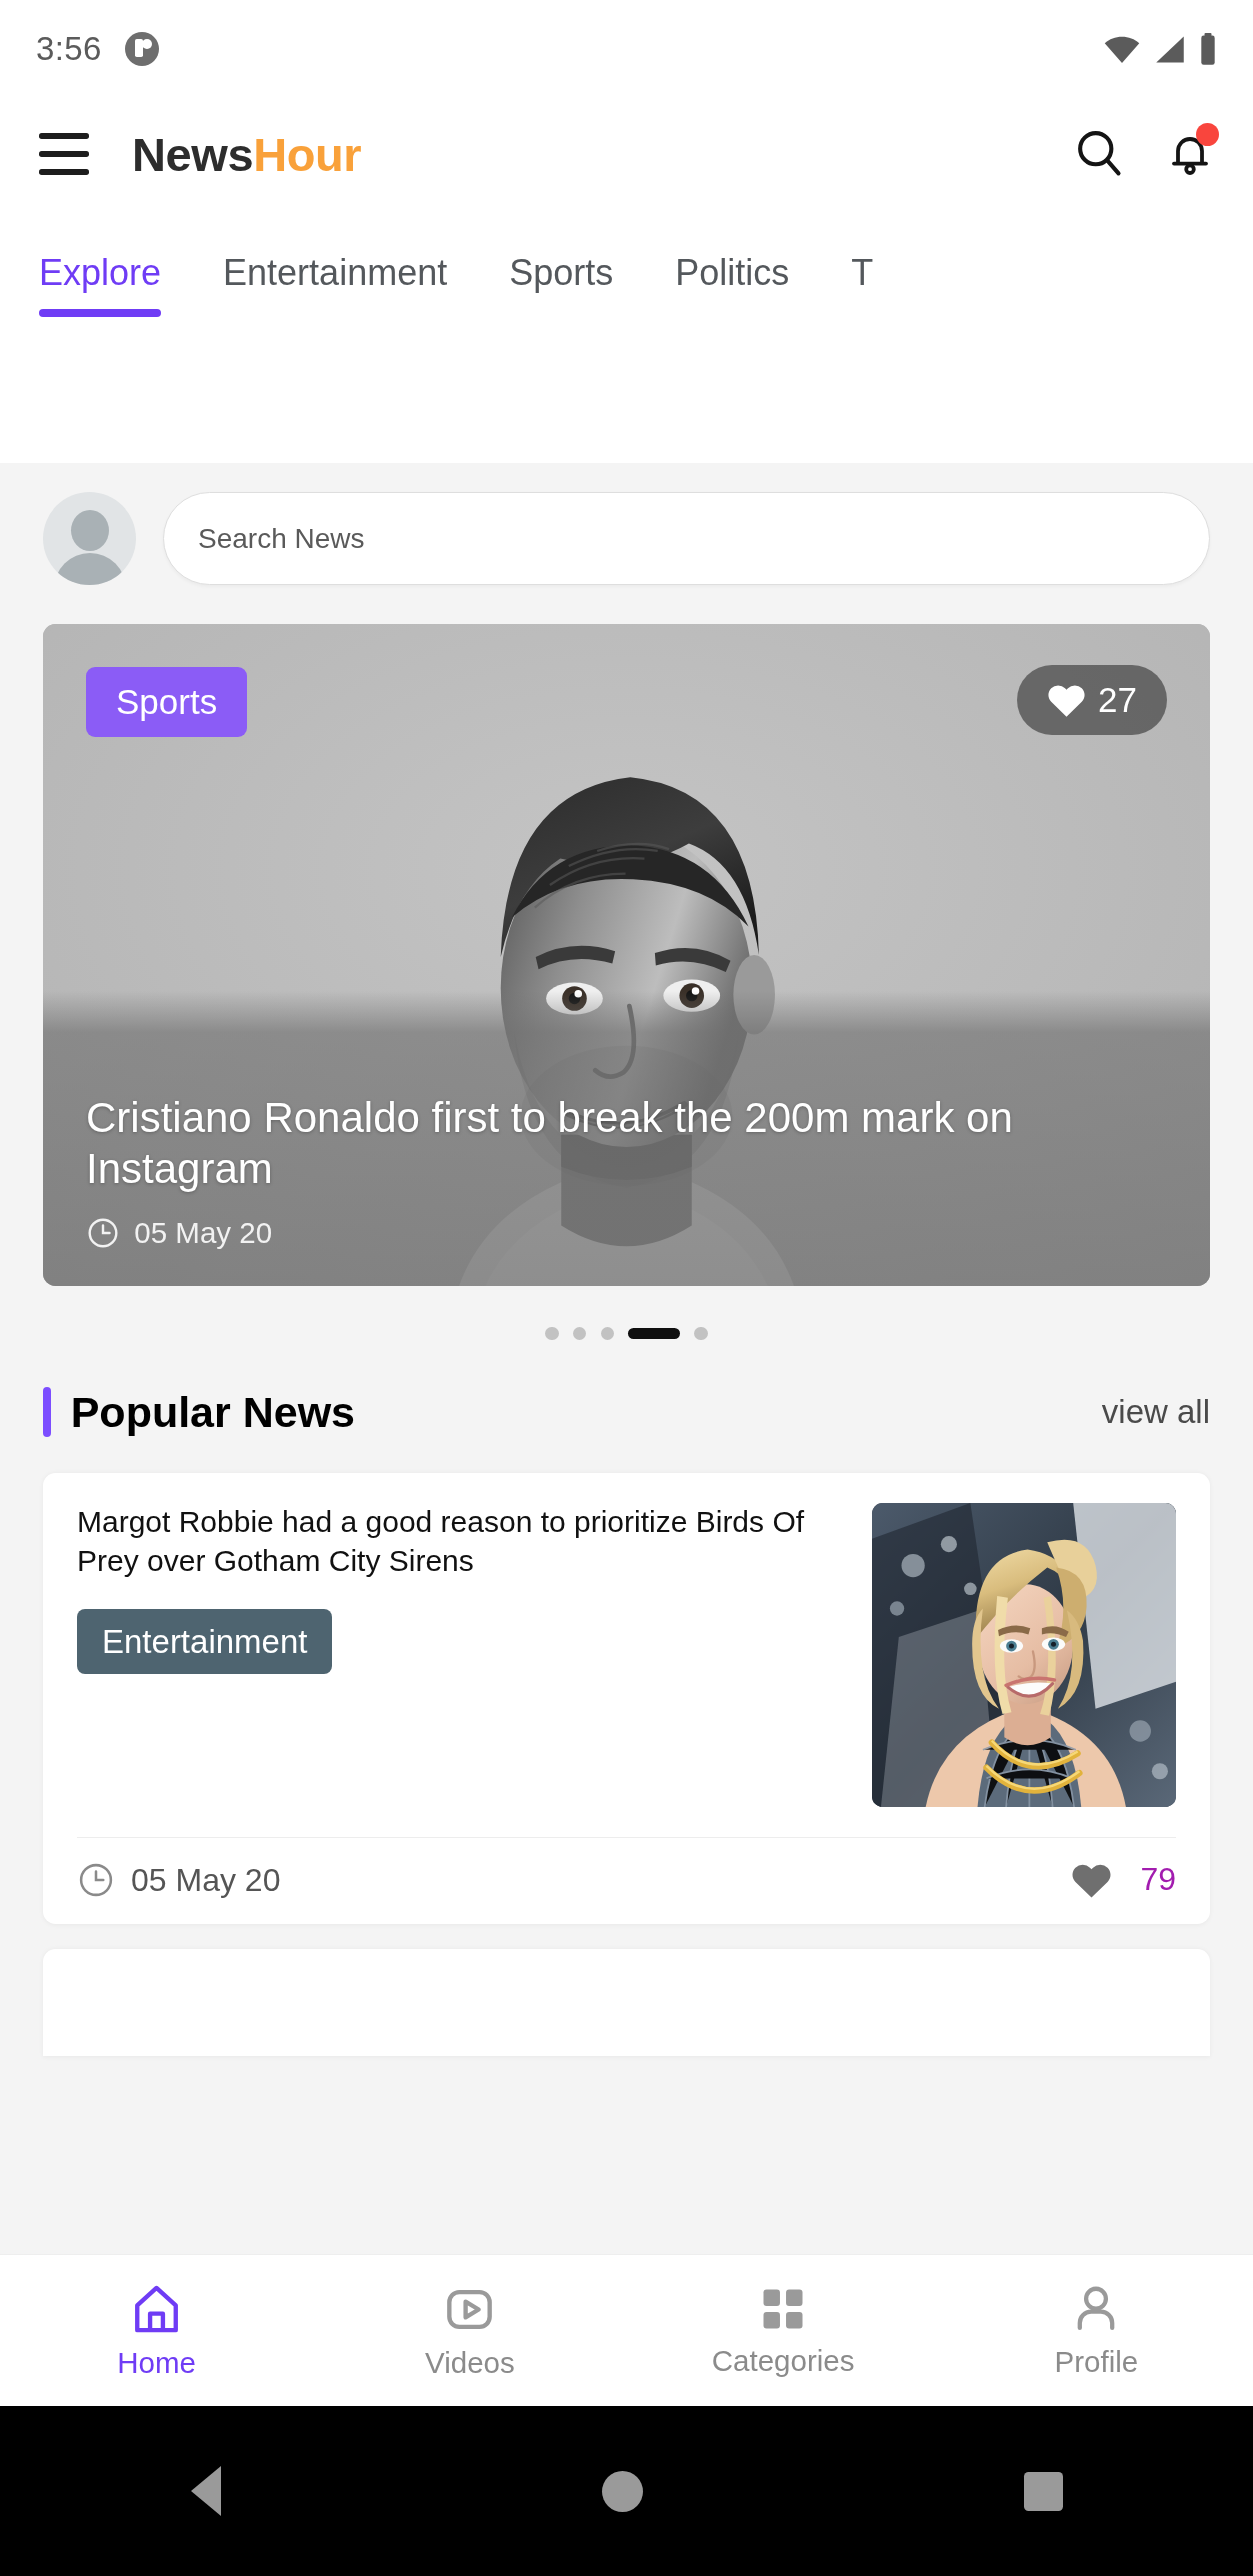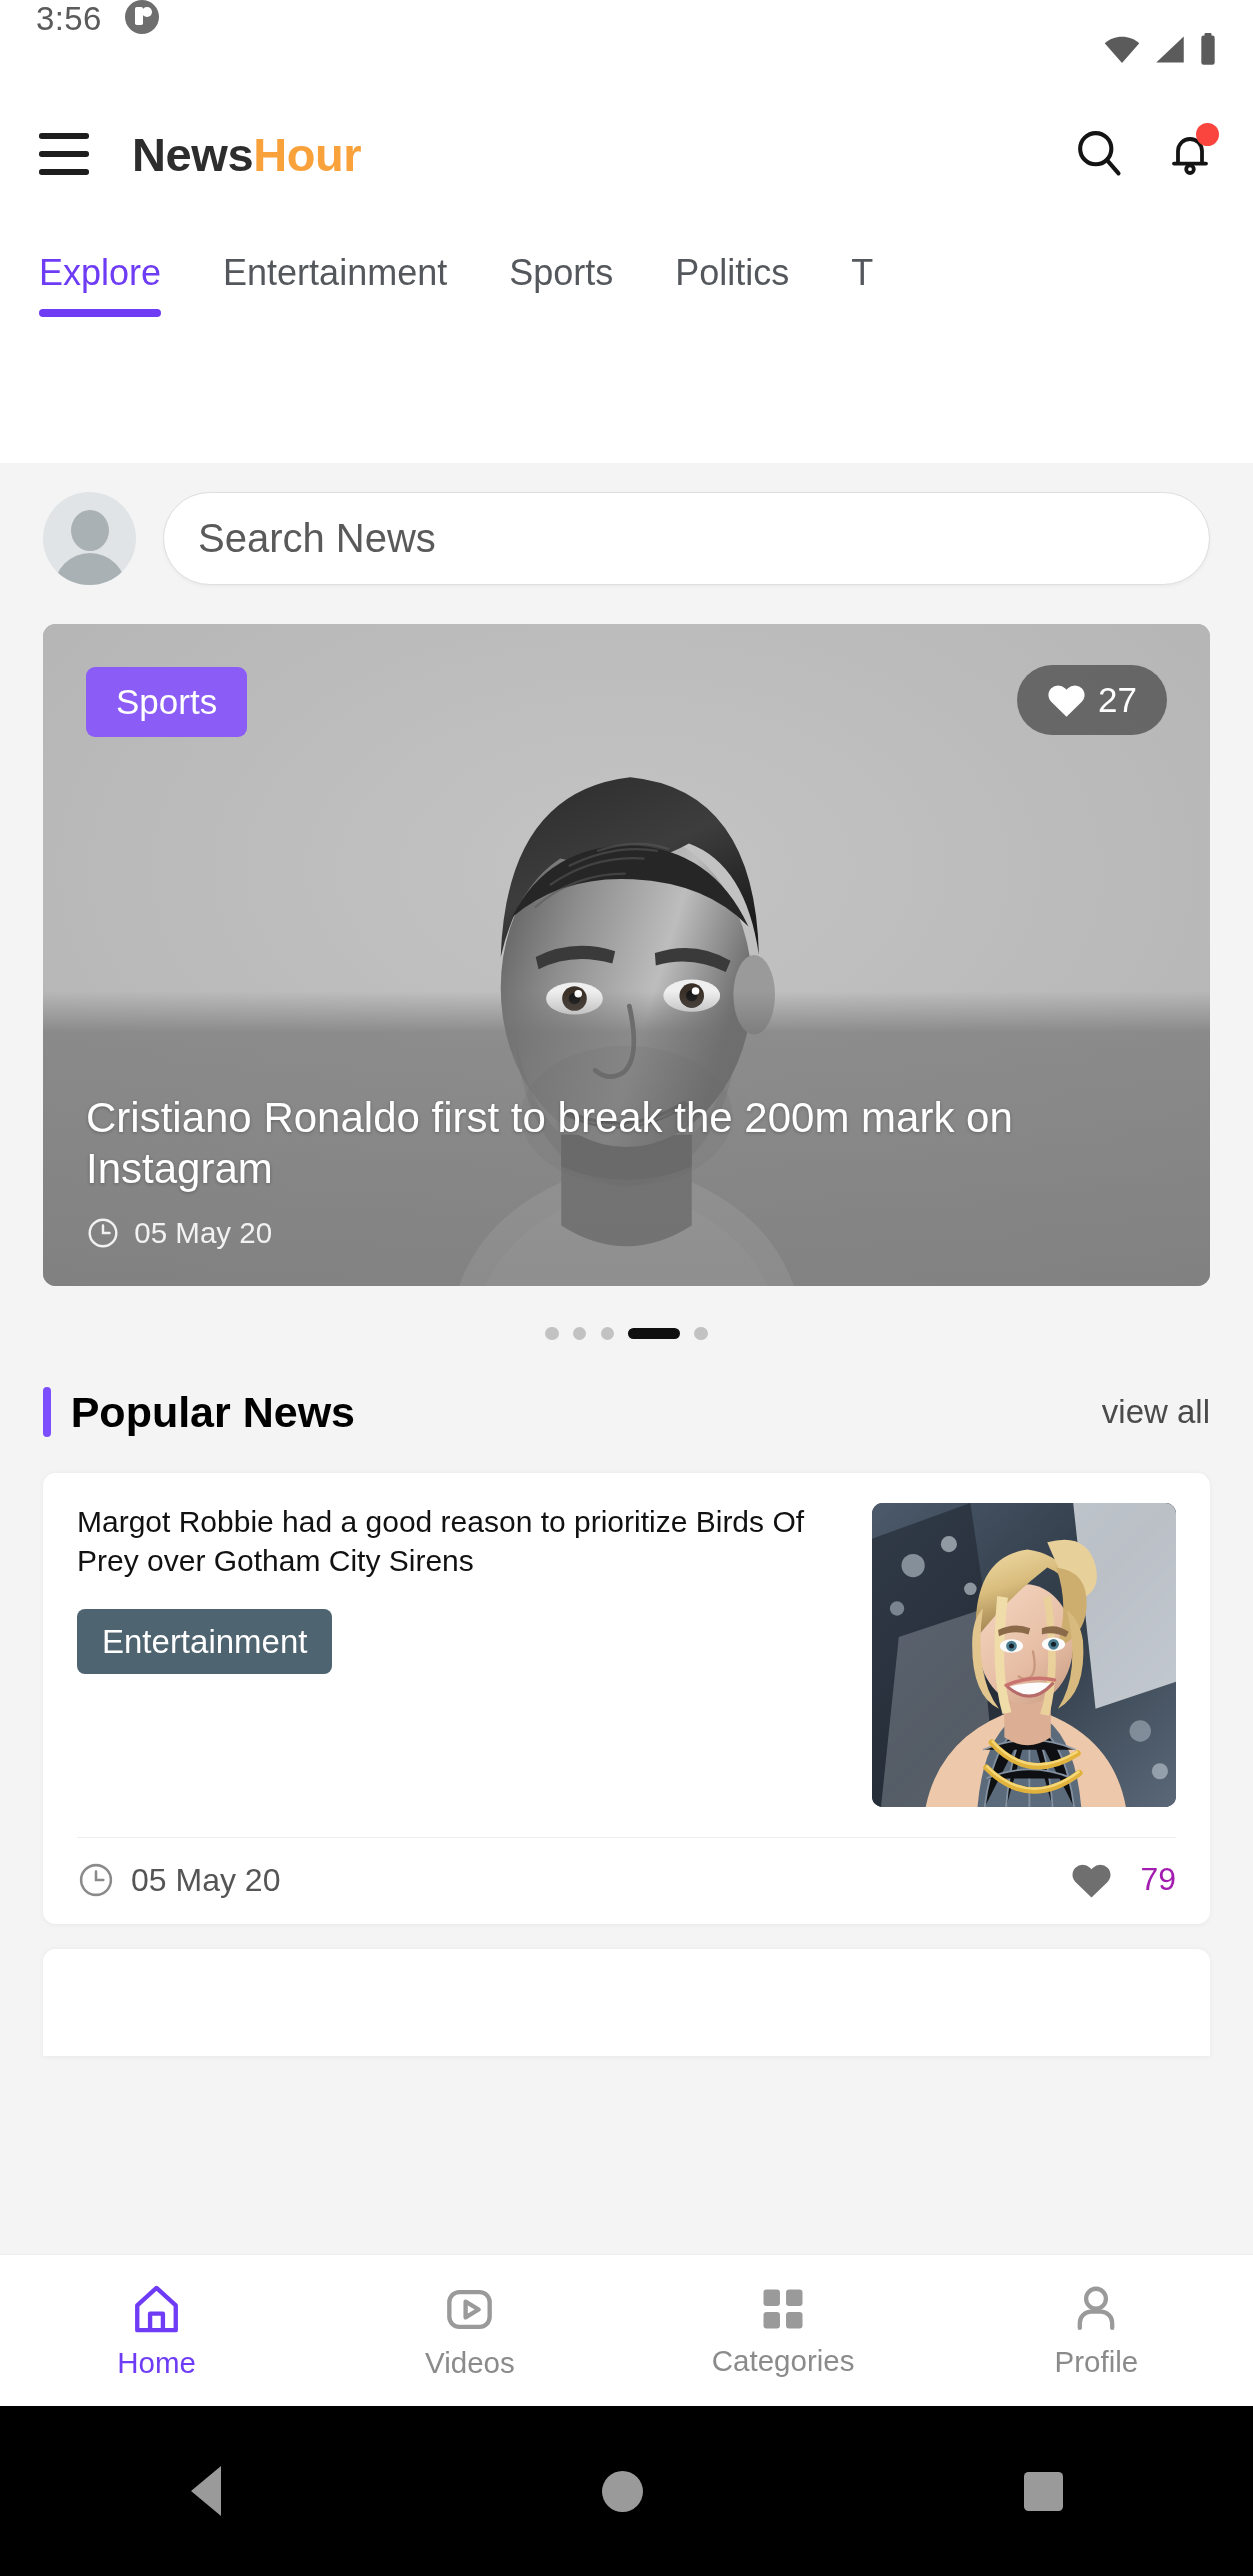--- a/index.html
+++ b/index.html
@@ -6,21 +6,21 @@
   html, body {
     width: 1253px; height: 2576px;
     background: #ffffff;
     font-family: "Liberation Sans", sans-serif;
     overflow: hidden;
   }
   .phone { position: relative; width: 1253px; height: 2576px; background: #ffffff; }
 
   
   .statusbar {
-    height: 98px; display: flex; 
+    height: 98px; display: flex; align-items: center;
     padding: 0 36px; background: #ffffff;
   }
   .sb-time { font-size: 33px; color: #5b5b5b; letter-spacing: 0.4px; }
   .sb-appicon {
     width: 34px; height: 34px; border-radius: 50%;
     background: #6e6e6e; margin-left: 23px;
     position: relative; flex: none;
   }
   .sb-appicon::after {
     content: ""; position: absolute; left: 9.8px; top: 7.2px;
@@ -91,21 +91,21 @@
   }
   .searchbox {
     flex: 1; height: 93px; background: #ffffff;
     border: 1.8px solid #dedede; border-radius: 47px;
     display: flex; align-items: center; padding: 0 34px;
     box-shadow: 0 1.8px 3.6px rgba(0,0,0,.04);
   }
   .searchbox input {
     border: none; outline: none; width: 100%;
     font-family: "Liberation Sans", sans-serif;
-    font-size: 40px; color: #a21caf; background: transparent;
+    font-size: 28px; color: #a21caf; background: transparent;
   }
   .searchbox input::placeholder { color: #5a5a5a; }
 
   
   .hero {
     margin: 39px 43px 0 43px; height: 662px; border-radius: 12.5px;
     position: relative; overflow: hidden; background: #b6b6b6; cursor: pointer;
   }
   .hero-photo { position: absolute; inset: 0; }
   .hero-badge {

